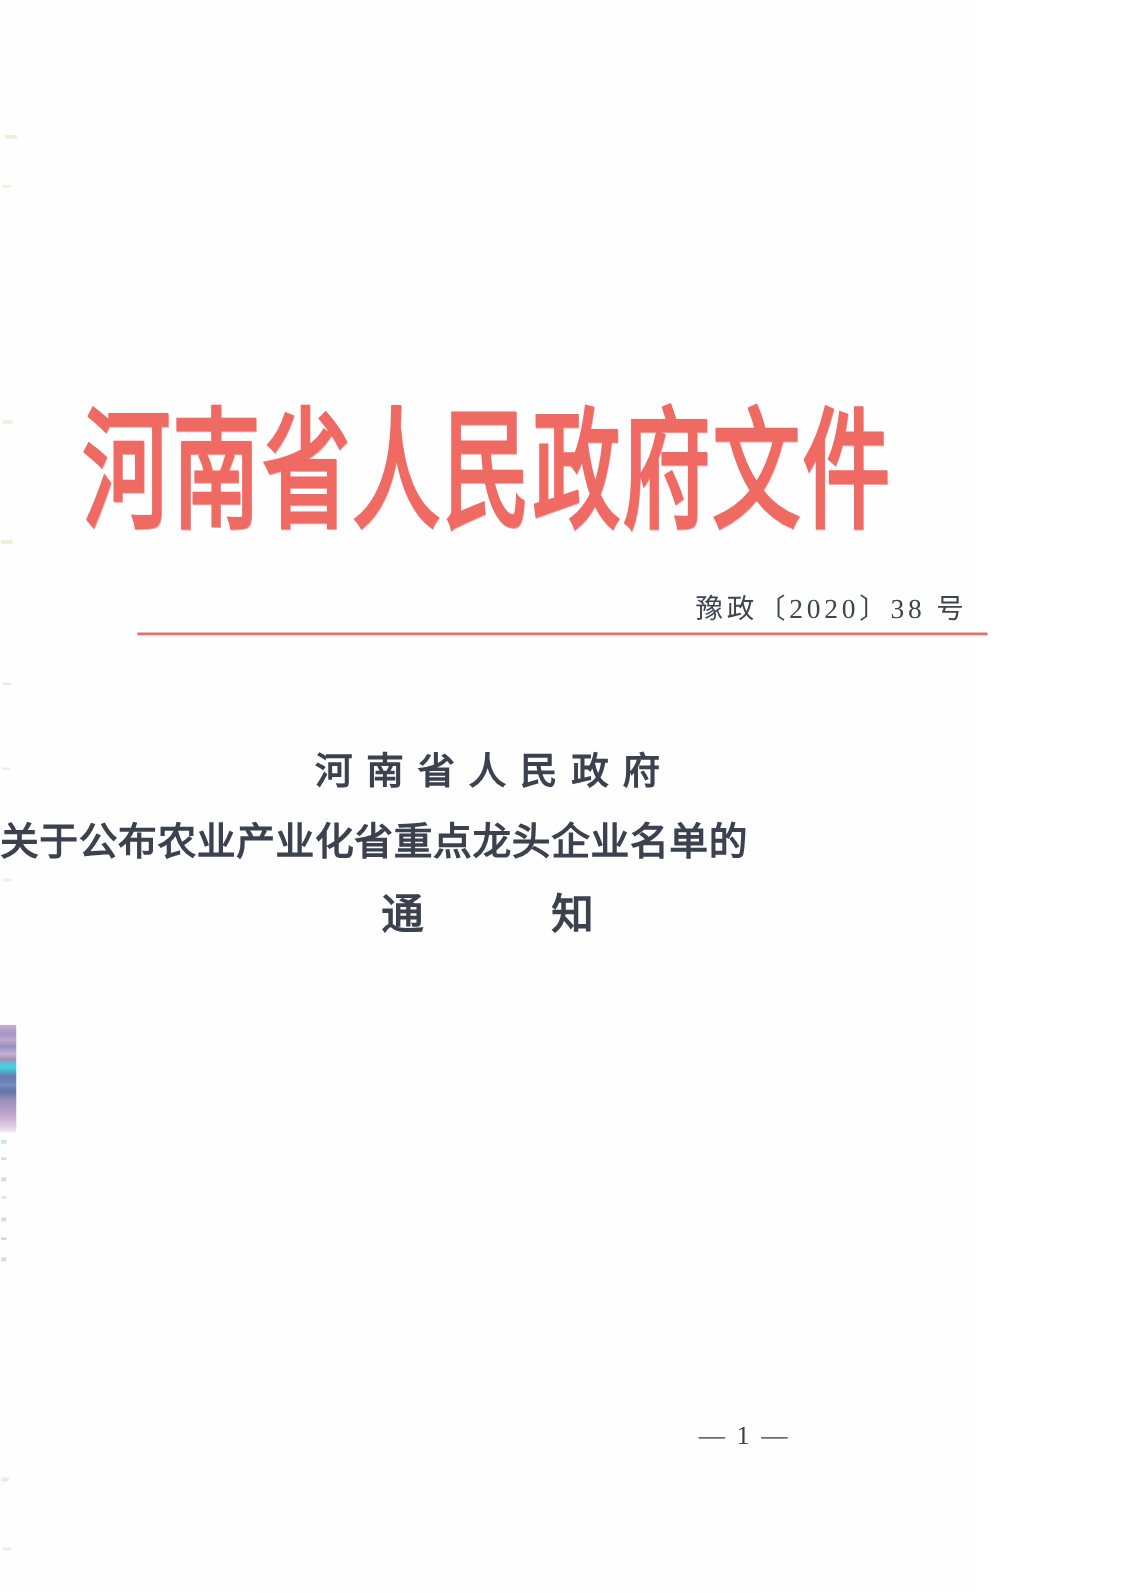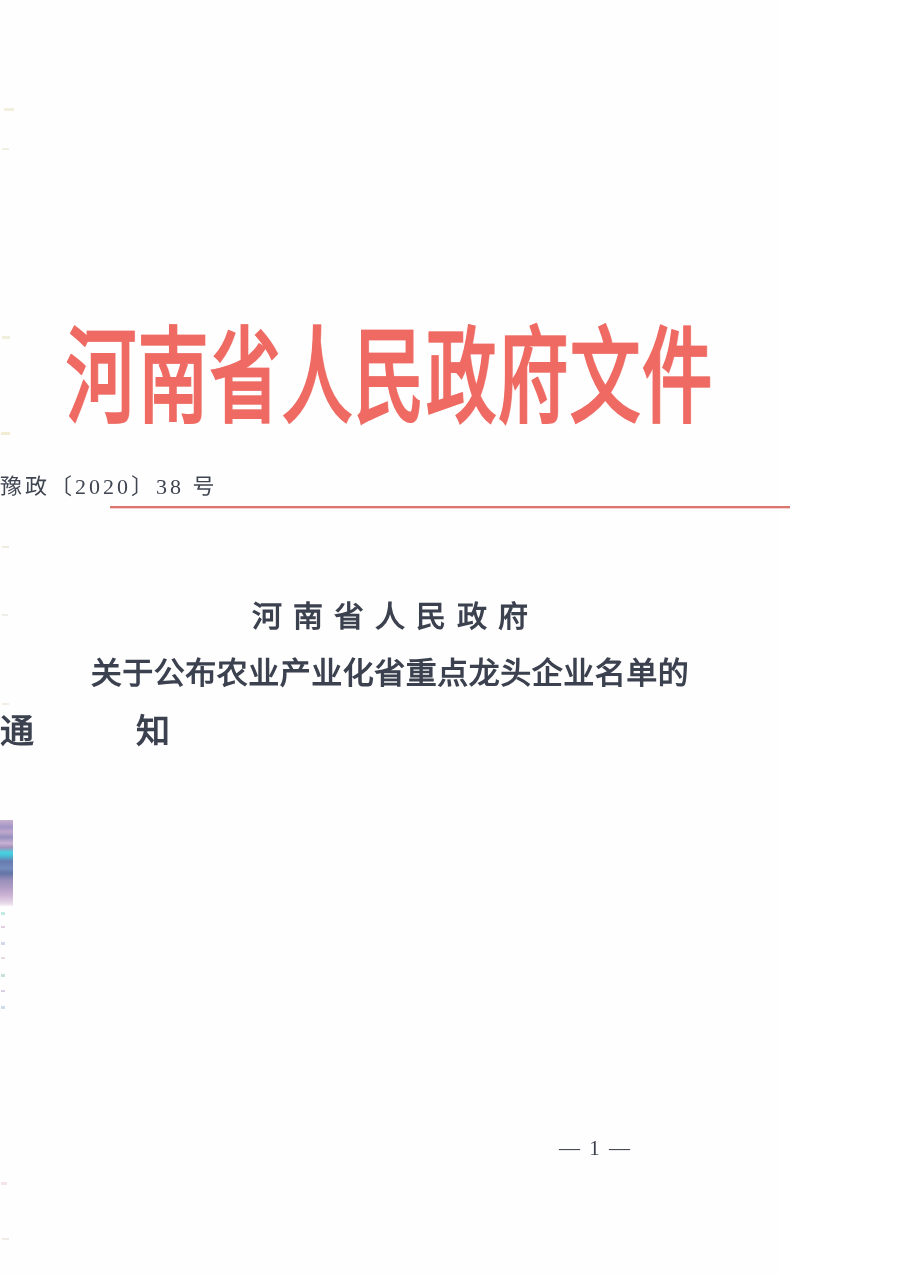--- a/index.html
+++ b/index.html
@@ -28,21 +28,21 @@
     color:var(--banner-red);
     transform:scaleY(1.5);
     transform-origin:center top;
     text-shadow:0.5px 0.5px 0 rgba(232,90,82,.55);
     white-space:nowrap;
   }
 
   
   .doc-number{
     position:absolute;top:468px;left:0;right:6px;
-    text-align:left;
+    text-align:right;
     font-size:22px;color:#3e4450;letter-spacing:3px;
     white-space:nowrap;
   }
 
   
   .red-line{
     position:absolute;top:506px;left:110px;width:680px;height:2px;
     background:var(--line-red);
     box-shadow:0 1px 0 rgba(220,117,111,.35);
   }
@@ -50,27 +50,27 @@
   
   .h-issuer{
     position:absolute;top:592px;left:0;right:0;
     text-align:center;font-size:30px;font-weight:bold;
     color:var(--heading-ink);
     letter-spacing:11px;padding-left:11px;
     white-space:nowrap;
   }
   .h-subject{
     position:absolute;top:648px;left:0;right:0;
-    text-align:center;font-size:31px;font-weight:bold;
+    text-align:left;font-size:31px;font-weight:bold;
     color:var(--heading-ink);
     letter-spacing:0.5px;white-space:nowrap;
   }
   .h-type{
     position:absolute;top:704px;left:0;right:0;
-    font-size:34px;font-weight:bold;
+    text-align:center;font-size:34px;font-weight:bold;
     color:var(--heading-ink);white-space:nowrap;
   }
 
   
   .body-text{
     position:absolute;top:766px;left:112px;width:682px;
     font-size:24px;line-height:45px;
     color:var(--body-ink);
     text-align:justify;
     text-justify:inter-ideograph;

